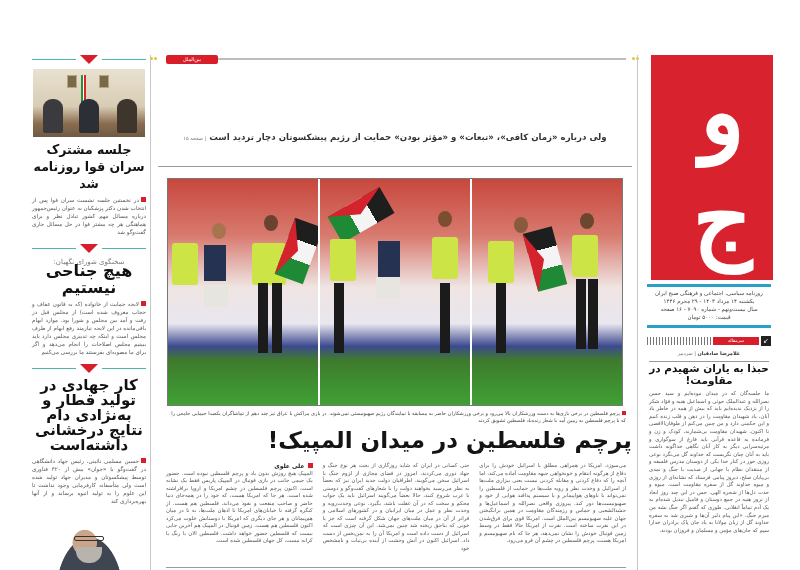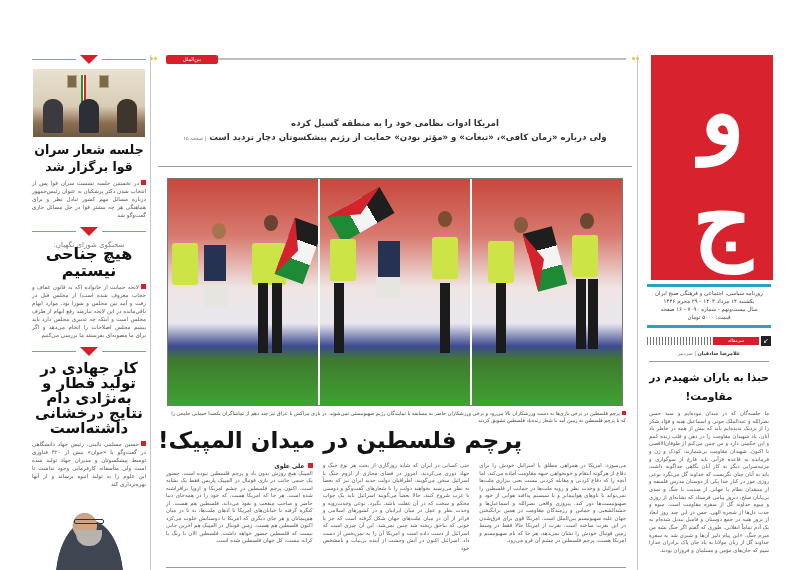--- a/index.html
+++ b/index.html
@@ -72,21 +72,21 @@
   .panel .vest { position: absolute; width: 26px; height: 42px; background: #cde446; border-radius: 3px; top: 62px; }
   .panel .leg { position: absolute; width: 10px; height: 70px; background: #1b1b1b; top: 104px; }
   .panel .flag { position: absolute; width: 30px; height: 60px; background: linear-gradient(180deg, #1e1e1e 0 33%, #f4f4f4 33% 66%, #1f8a36 66%); transform: rotate(-15deg); }
   .panel .flag::before { content:""; position:absolute; left:0; top:0; width:0; height:0; border-top: 30px solid transparent; border-bottom: 30px solid transparent; border-left: 14px solid #d5232d; }
   .panel .head { position: absolute; width: 14px; height: 16px; border-radius: 50%; background: #8a5a3c; }
   .panel .shirt { position: absolute; width: 22px; height: 36px; background: #263252; top: 62px; }
   .panel .shorts { position: absolute; width: 24px; height: 22px; background: #e7e5df; top: 98px; }
 
   .caption { position: absolute; left: 10px; right: 6px; top: 355px; font-size: 5px; line-height: 7px; color: #444; text-align: justify; }
   .caption .bullet { display: inline-block; width: 4px; height: 4px; background: #d91e2b; margin-left: 2px; }
-  .second-head { position: absolute; left: 0; right: 0; top: 372px; text-align: left; font-weight: bold; font-size: 23px; color: #141414; letter-spacing: -0.5px; }
+  .second-head { position: absolute; left: 0; right: 0; top: 372px; text-align: right; font-weight: bold; font-size: 23px; color: #141414; letter-spacing: -0.5px; }
   .article-cols { position: absolute; left: 8px; right: 6px; top: 407px; height: 100px; display: flex; flex-direction: row-reverse; gap: 10px; }
   .acol { flex: 1; font-size: 5.4px; line-height: 7.5px; color: #555; text-align: justify; }
   .author { font-weight: bold; color: #222; font-size: 6px; }
   .author .bullet { display: inline-block; width: 5px; height: 5px; background: #d91e2b; margin-left: 3px; }
   .bottom-rule { position: absolute; left: 8px; right: 6px; top: 512px; height: 1px; background: #9a9a9a; }
 
   .right-rule { position: absolute; left: 637px; top: 55px; width: 1px; height: 515px; background: #c8c8c8; }
 
   
   .right-col { position: absolute; left: 645px; top: 55px; width: 128px; height: 515px; }
@@ -98,21 +98,21 @@
   }
   .blue-line { height: 3px; background: #2aa0c9; margin: 4px 2px 0 2px; }
   .meta { font-size: 5.5px; line-height: 8px; color: #444; text-align: center; padding: 2px 4px; }
   .editorial-bar { display: flex; align-items: center; height: 10px; margin: 8px 2px 0 2px; gap: 2px; }
   .editorial-bar .arrow-box { width: 10px; height: 10px; background: #222; color: #fff; font-size: 7px; line-height: 10px; text-align: center; }
   .editorial-bar .label { width: 46px; height: 8px; background: #d91e2b; color: #fff; font-size: 4.5px; line-height: 8px; text-align: center; }
   .editorial-bar .hatch { flex: 1; height: 8px; background: repeating-linear-gradient(90deg, #777 0 1px, transparent 1px 3px); }
   .byline { font-size: 5px; color: #666; text-align: center; margin-top: 4px; }
   .byline b { color: #333; }
   .thin-rule { height: 1px; background: #999; margin: 5px 4px 0 4px; }
-  .ed-head { font-weight: bold; font-size: 10.5px; line-height: 19px; text-align: center; color: #111; margin-top: 6px; }
+  .ed-head { font-weight: bold; font-size: 10.5px; line-height: 12px; text-align: center; color: #111; }
   .ed-body { font-size: 5.3px; line-height: 7.6px; color: #555; text-align: justify; padding: 4px 4px 0 4px; }
 </style>
 </head>
 <body>
 
 <div class="page rtl">
 
   <div class="left-col">
     <div class="sec-divider">
       <div class="line l"></div>
@@ -120,21 +120,21 @@
         <div class="tri"></div>
     </div>
     <div class="photo-meeting">
       <div class="frame" style="left:34px"></div>
       <div class="frame" style="left:66px"></div>
       <div class="flag"></div>
       <div class="p" style="left:10px"></div>
       <div class="p" style="left:46px;background:#2d2f36"></div>
       <div class="p" style="left:84px;background:#3e352c"></div>
     </div>
-    <div class="left-head">جلسه شعار سران قوا برگزار شد</div>
+    <div class="left-head">جلسه مشترک سران قوا روزنامه شد</div>
     <div class="left-body"><span class="bullet"></span><span>در نخستین جلسه نشست سران قوا پس از انتخاب شدن دکتر پزشکیان به عنوان رئیس‌جمهور درباره مسائل مهم کشور تبادل نظر و برای هماهنگی هر چه بیشتر قوا در حل مسائل جاری گفت‌وگو شد</span></div>
 
     <div class="sec-divider" style="margin-top:8px">
       <div class="line l"></div>
         <div class="line r"></div>
         <div class="tri"></div>
     </div>
     <div class="kicker">سخنگوی شورای نگهبان:</div>
     <div class="left-head" style="font-size:16px;margin-top:-4px">هیچ جناحی نیستیم</div>
     <div class="left-body"><span class="bullet"></span><span>لایحه حمایت از خانواده (که به قانون عفاف و حجاب معروف شده است) از مجلس قبل در رفت و آمد بین مجلس و شورا بود. موارد ابهام باقی‌مانده در این لایحه نیازمند رفع ابهام از طرف مجلس است و اینکه چه تدبیری مجلس دارد باید ببینیم مجلس اصلاحات را انجام می‌دهد و اگر برای ما مصوبه‌ای بفرستند ما بررسی می‌کنیم</span></div>
@@ -151,21 +151,20 @@
         <div class="beard"></div>
     </div>
   </div>
 
   <div class="dots" style="left:150px;top:57px"></div>
   <div class="left-rule"></div>
 
   <div class="center-col">
     <div class="top-rule"></div>
     <div class="tag-online">بین‌الملل</div>
-    <div class="sub1">امریکا ادوات نظامی خود را به منطقه گسیل کرده</div>
     <div class="sub2">
       <span>ولی درباره «زمان کافی»، «تبعات» و «مؤثر بودن» حمایت از رژیم پیشکسوتان دچار تردید است</span>
       <span class="ref">| صفحه ۱۵</span>
     </div>
     <div class="mid-rule"></div>
 
     <div class="photo-strip">
       <div class="panel">
         <div class="head" style="left:42px;top:38px"></div>
         <div class="head" style="left:108px;top:34px;background:#6d4630"></div>

